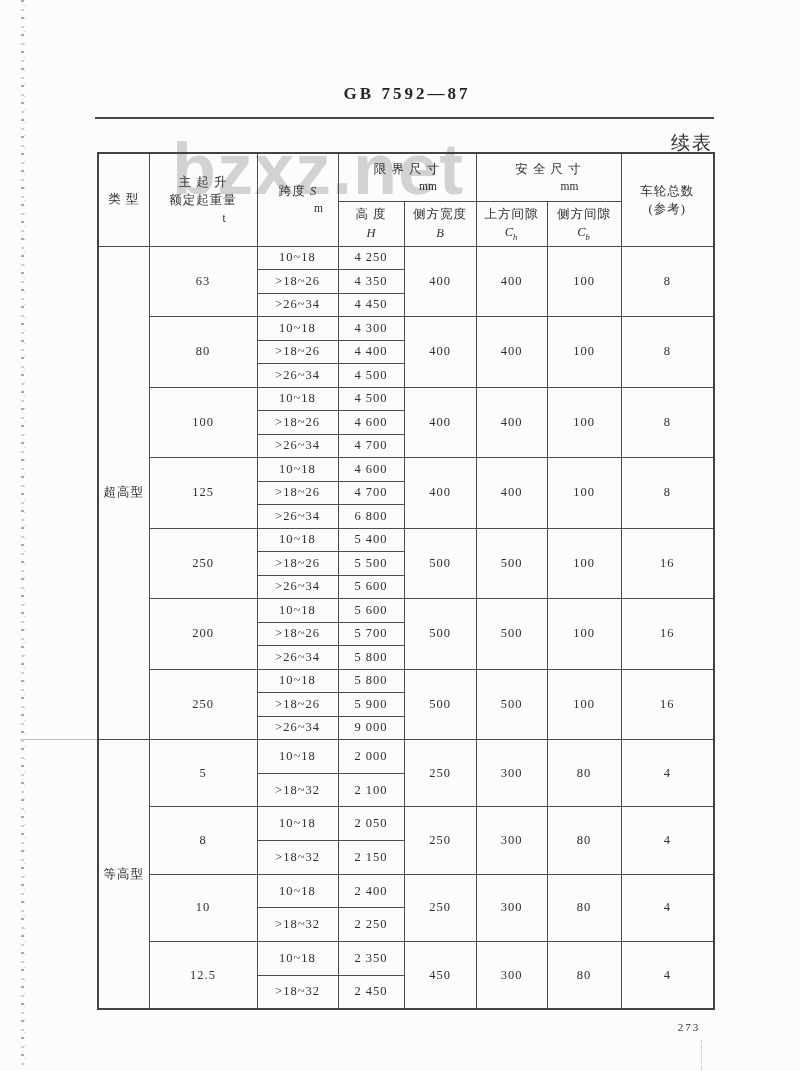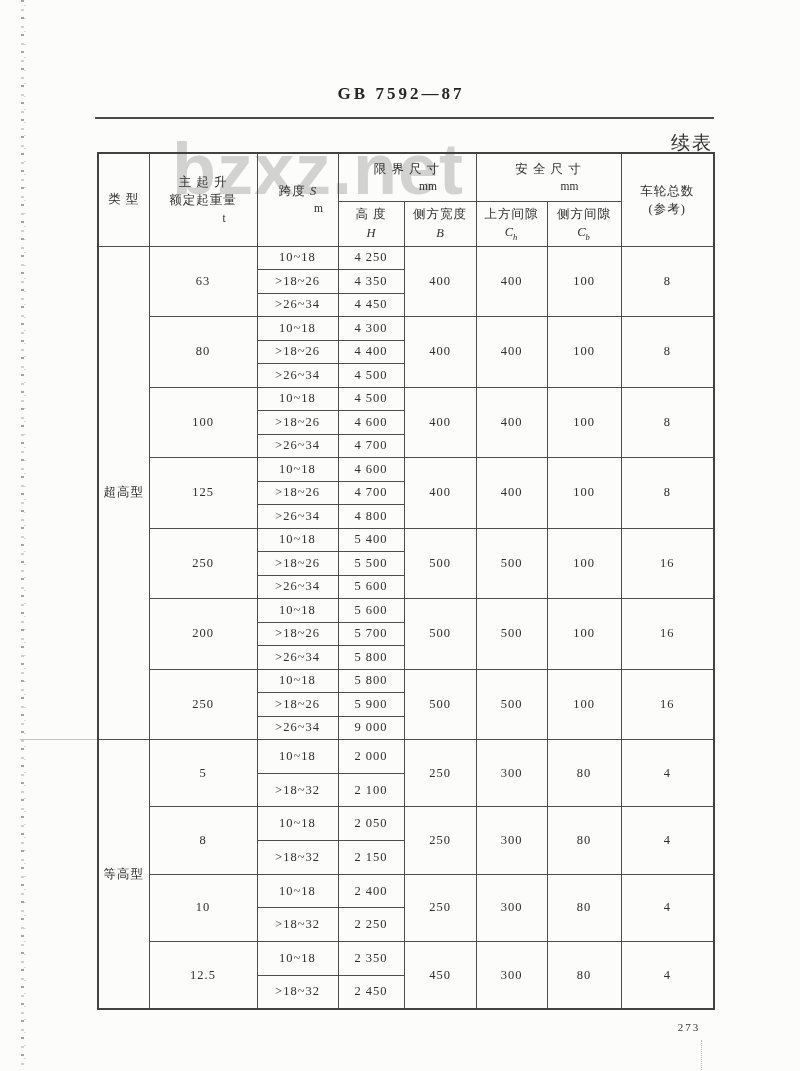--- a/index.html
+++ b/index.html
@@ -18,21 +18,21 @@
       repeating-linear-gradient(to bottom, rgba(40,40,40,.55) 0 2px, transparent 2px 9px, rgba(60,60,60,.3) 9px 11px, transparent 11px 17px),
       repeating-linear-gradient(to bottom, transparent 0 5px, rgba(80,80,80,.25) 5px 6px, transparent 6px 13px);
     background-size:3px 100%, 2px 100%;
     background-repeat:repeat-y;
     background-position:3px 0, 6px 0;
     opacity:.75;
     z-index:2;
   }
   .content{position:relative;z-index:1;}
   .doc-title{
-    position:absolute;left:93px;top:84px;width:616px;
+    position:absolute;left:99px;top:84px;width:616px;
     text-align:center;font-weight:bold;font-size:17px;letter-spacing:3px;
     color:#262626;
   }
   .top-rule{
     position:absolute;left:95px;top:117px;width:619px;height:2px;
     background:#4a4a4a;
   }
   .table-caption{
     position:absolute;left:97px;top:130px;width:616px;
     text-align:right;font-size:19px;letter-spacing:2px;color:#303030;
@@ -208,21 +208,21 @@
         <td rowspan="3" class="num">400</td>
         <td rowspan="3" class="num">100</td>
         <td rowspan="3" class="num">8</td>
       </tr>
       <tr class="r1">
         <td class="num">&gt;18~26</td>
         <td class="num">4 700</td>
       </tr>
       <tr class="r1">
         <td class="num">&gt;26~34</td>
-        <td class="num">4 800</td>
+        <td class="num">6 800</td>
       </tr>
 
       <tr class="r1">
         <td rowspan="3" class="num">250</td>
         <td class="num">10~18</td>
         <td class="num">5 400</td>
         <td rowspan="3" class="num">500</td>
         <td rowspan="3" class="num">500</td>
         <td rowspan="3" class="num">100</td>
         <td rowspan="3" class="num">16</td>

